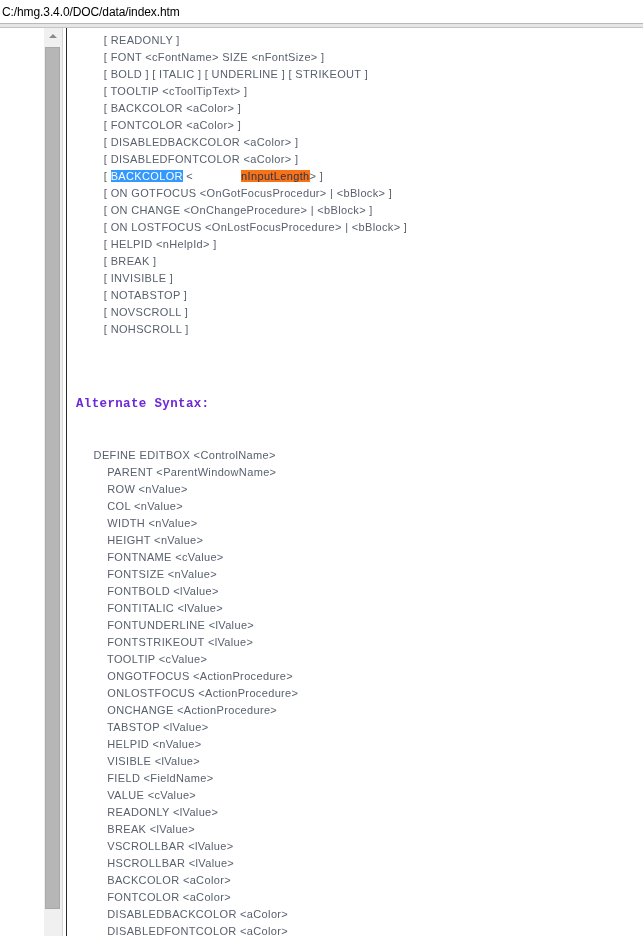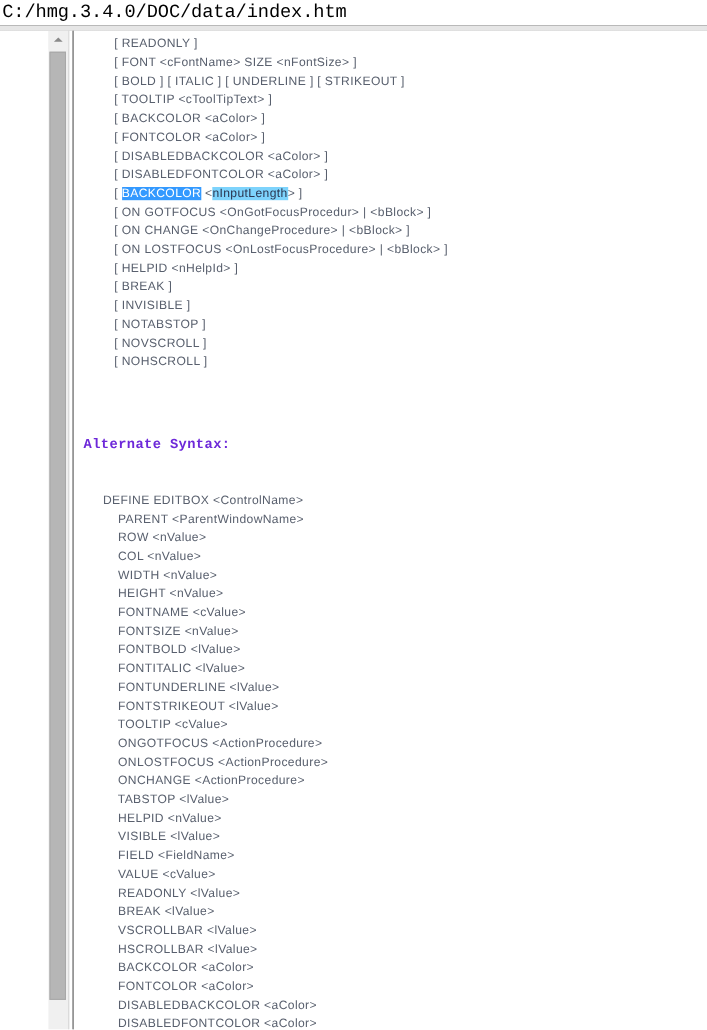--- a/index.html
+++ b/index.html
@@ -18,22 +18,22 @@
   
   #urlbar {
     height: 22px;
     padding: 1px 0 0 2px;
     box-sizing: border-box;
     background: #ffffff;
     display: flex;
     align-items: center;
   }
   #urlbar .url-text {
-    font-family: Liberation Mono, monospace;
-    font-size: 17px;
+    font-family: Liberation Sans, sans-serif;
+    font-size: 12px;
     color: #000000;
     white-space: nowrap;
     letter-spacing: -0.1px;
   }
 
   
   #sep {
     height: 6px;
     background: linear-gradient(to bottom,
       #ffffff 0px, #ffffff 1px,
@@ -146,22 +146,23 @@
     left: 13px;
     top: 419px;
   }
 
   
   .hl-blue {
     background: #3399ff;
     color: #ffffff;
   }
   .hl-orange {
-    background: #7dd3fc;
+    background: #f97316;
     color: #2a3550;
+    margin-left: 48px;
   }
 
   
   #annotation {
     position: absolute;
     left: 398px;
     top: 620px;
     width: 175px;
     text-align: center;
     font-family: "Liberation Serif", "DejaVu Serif", serif;

